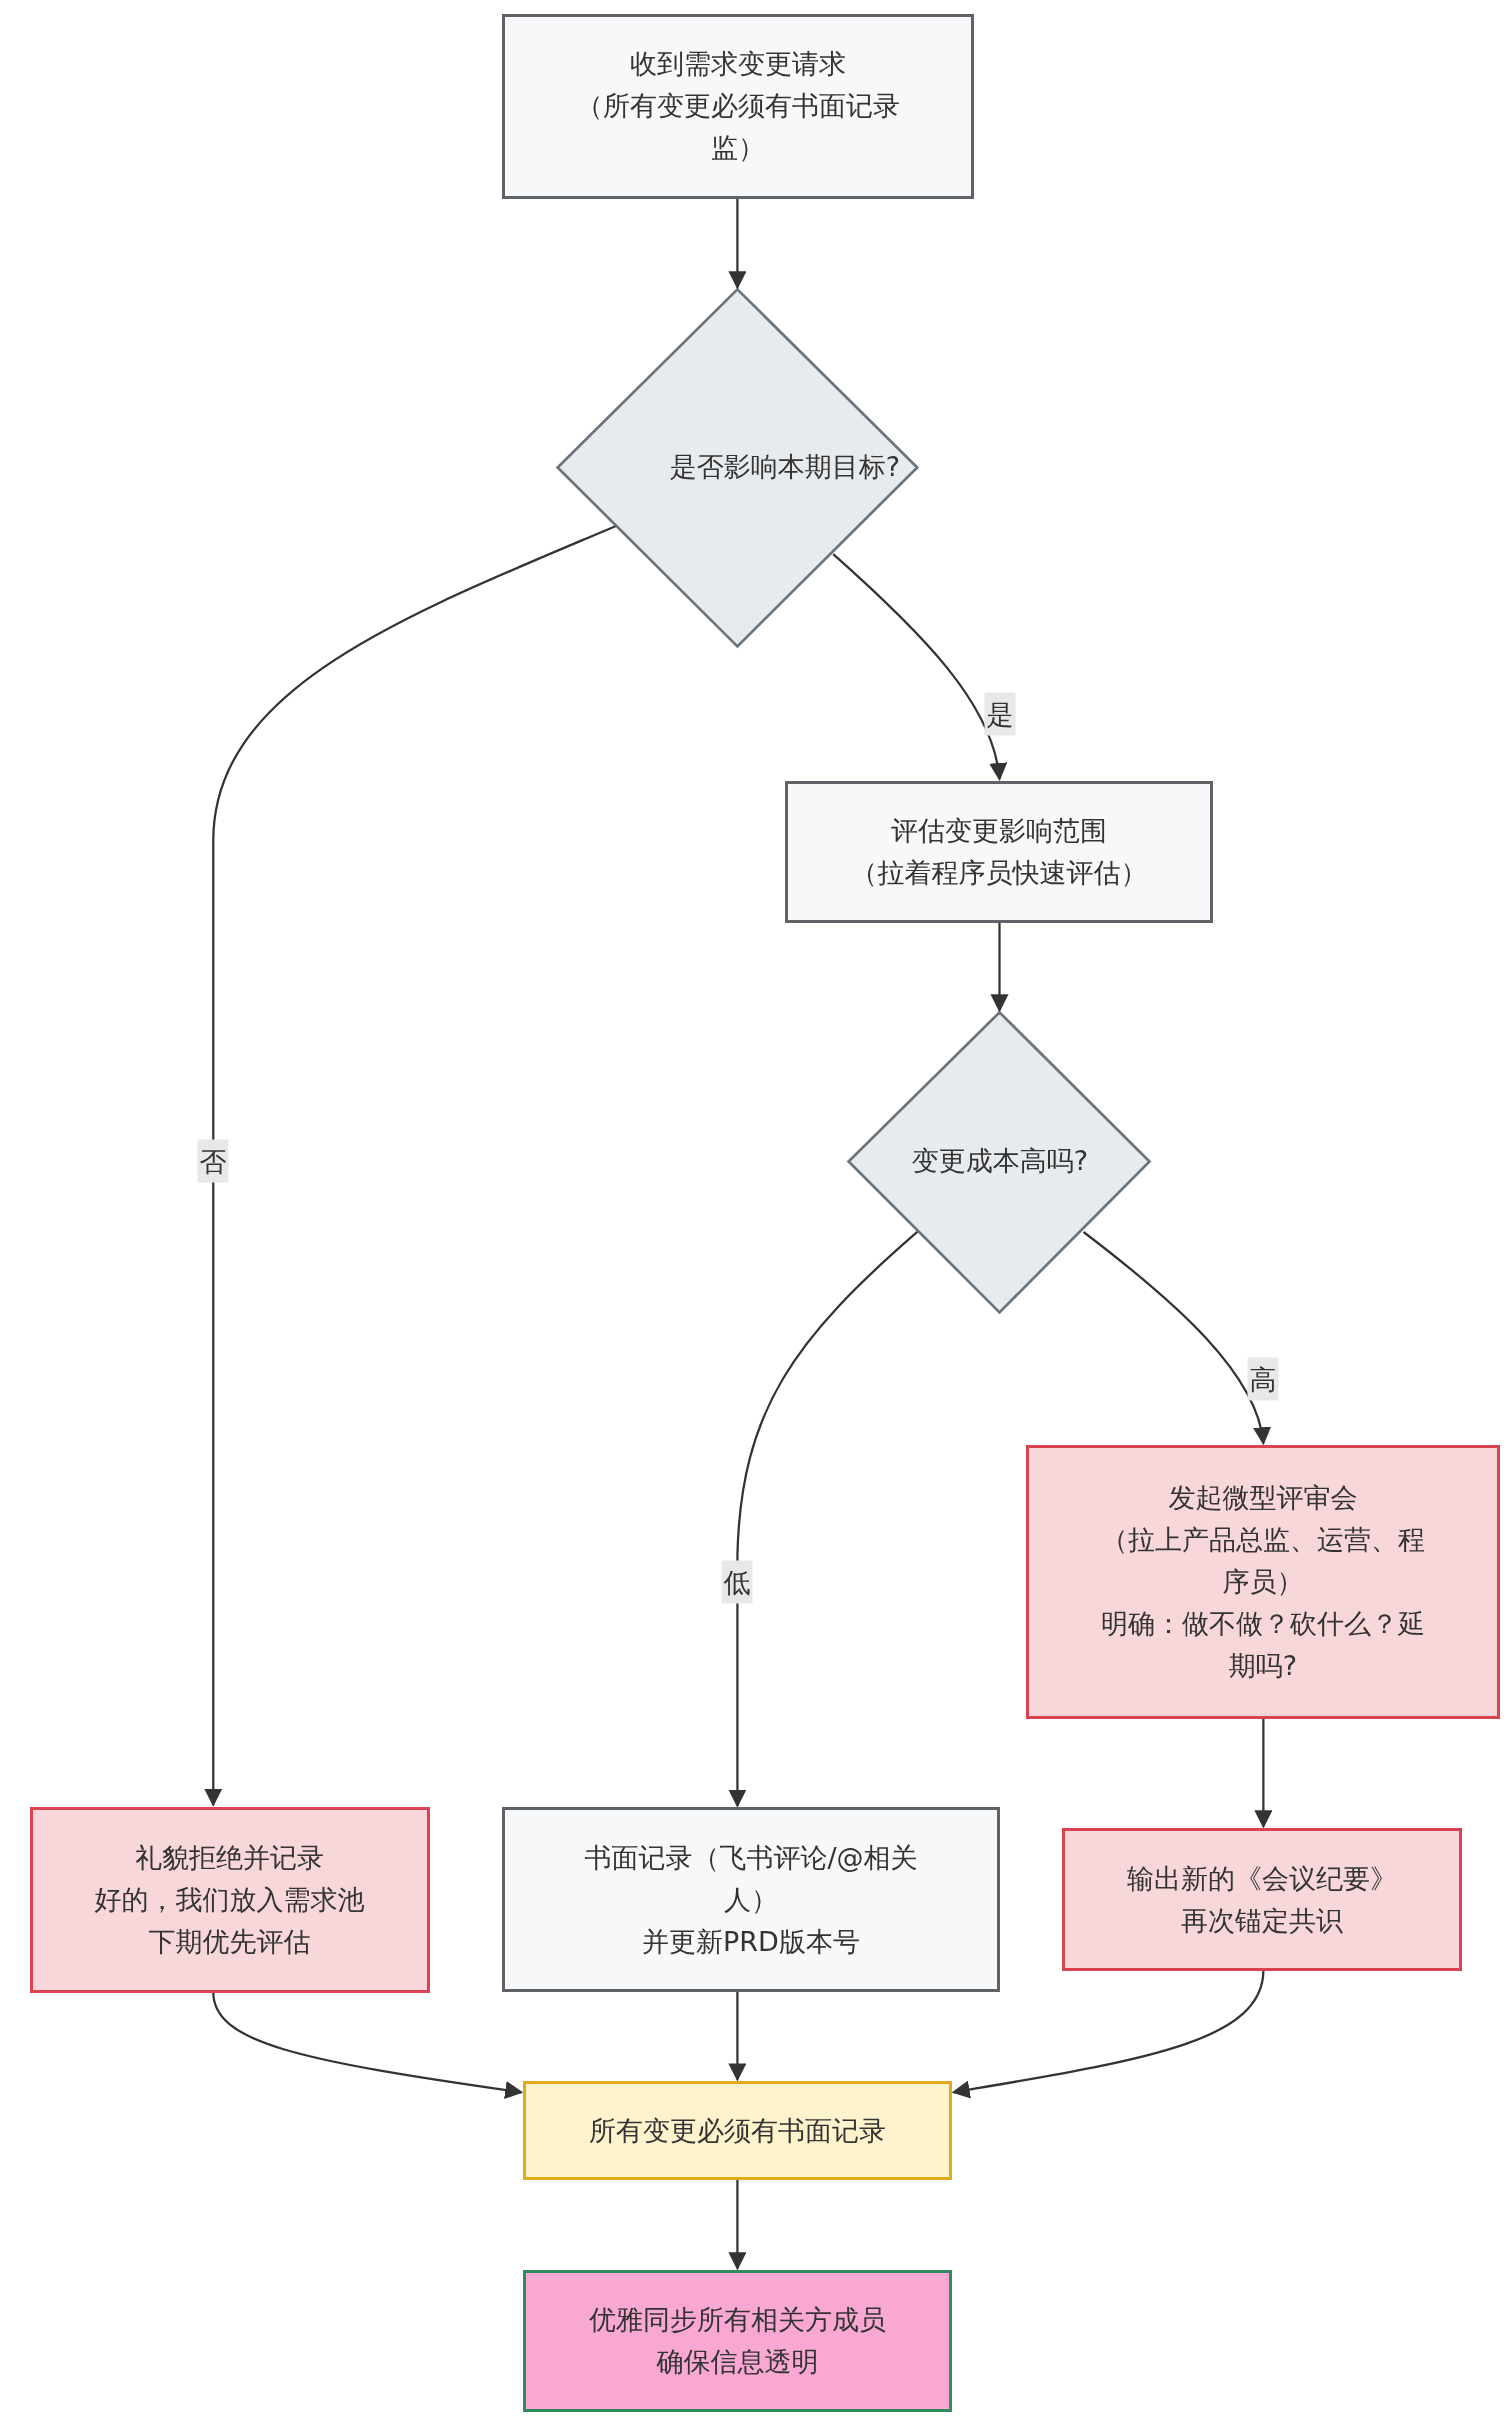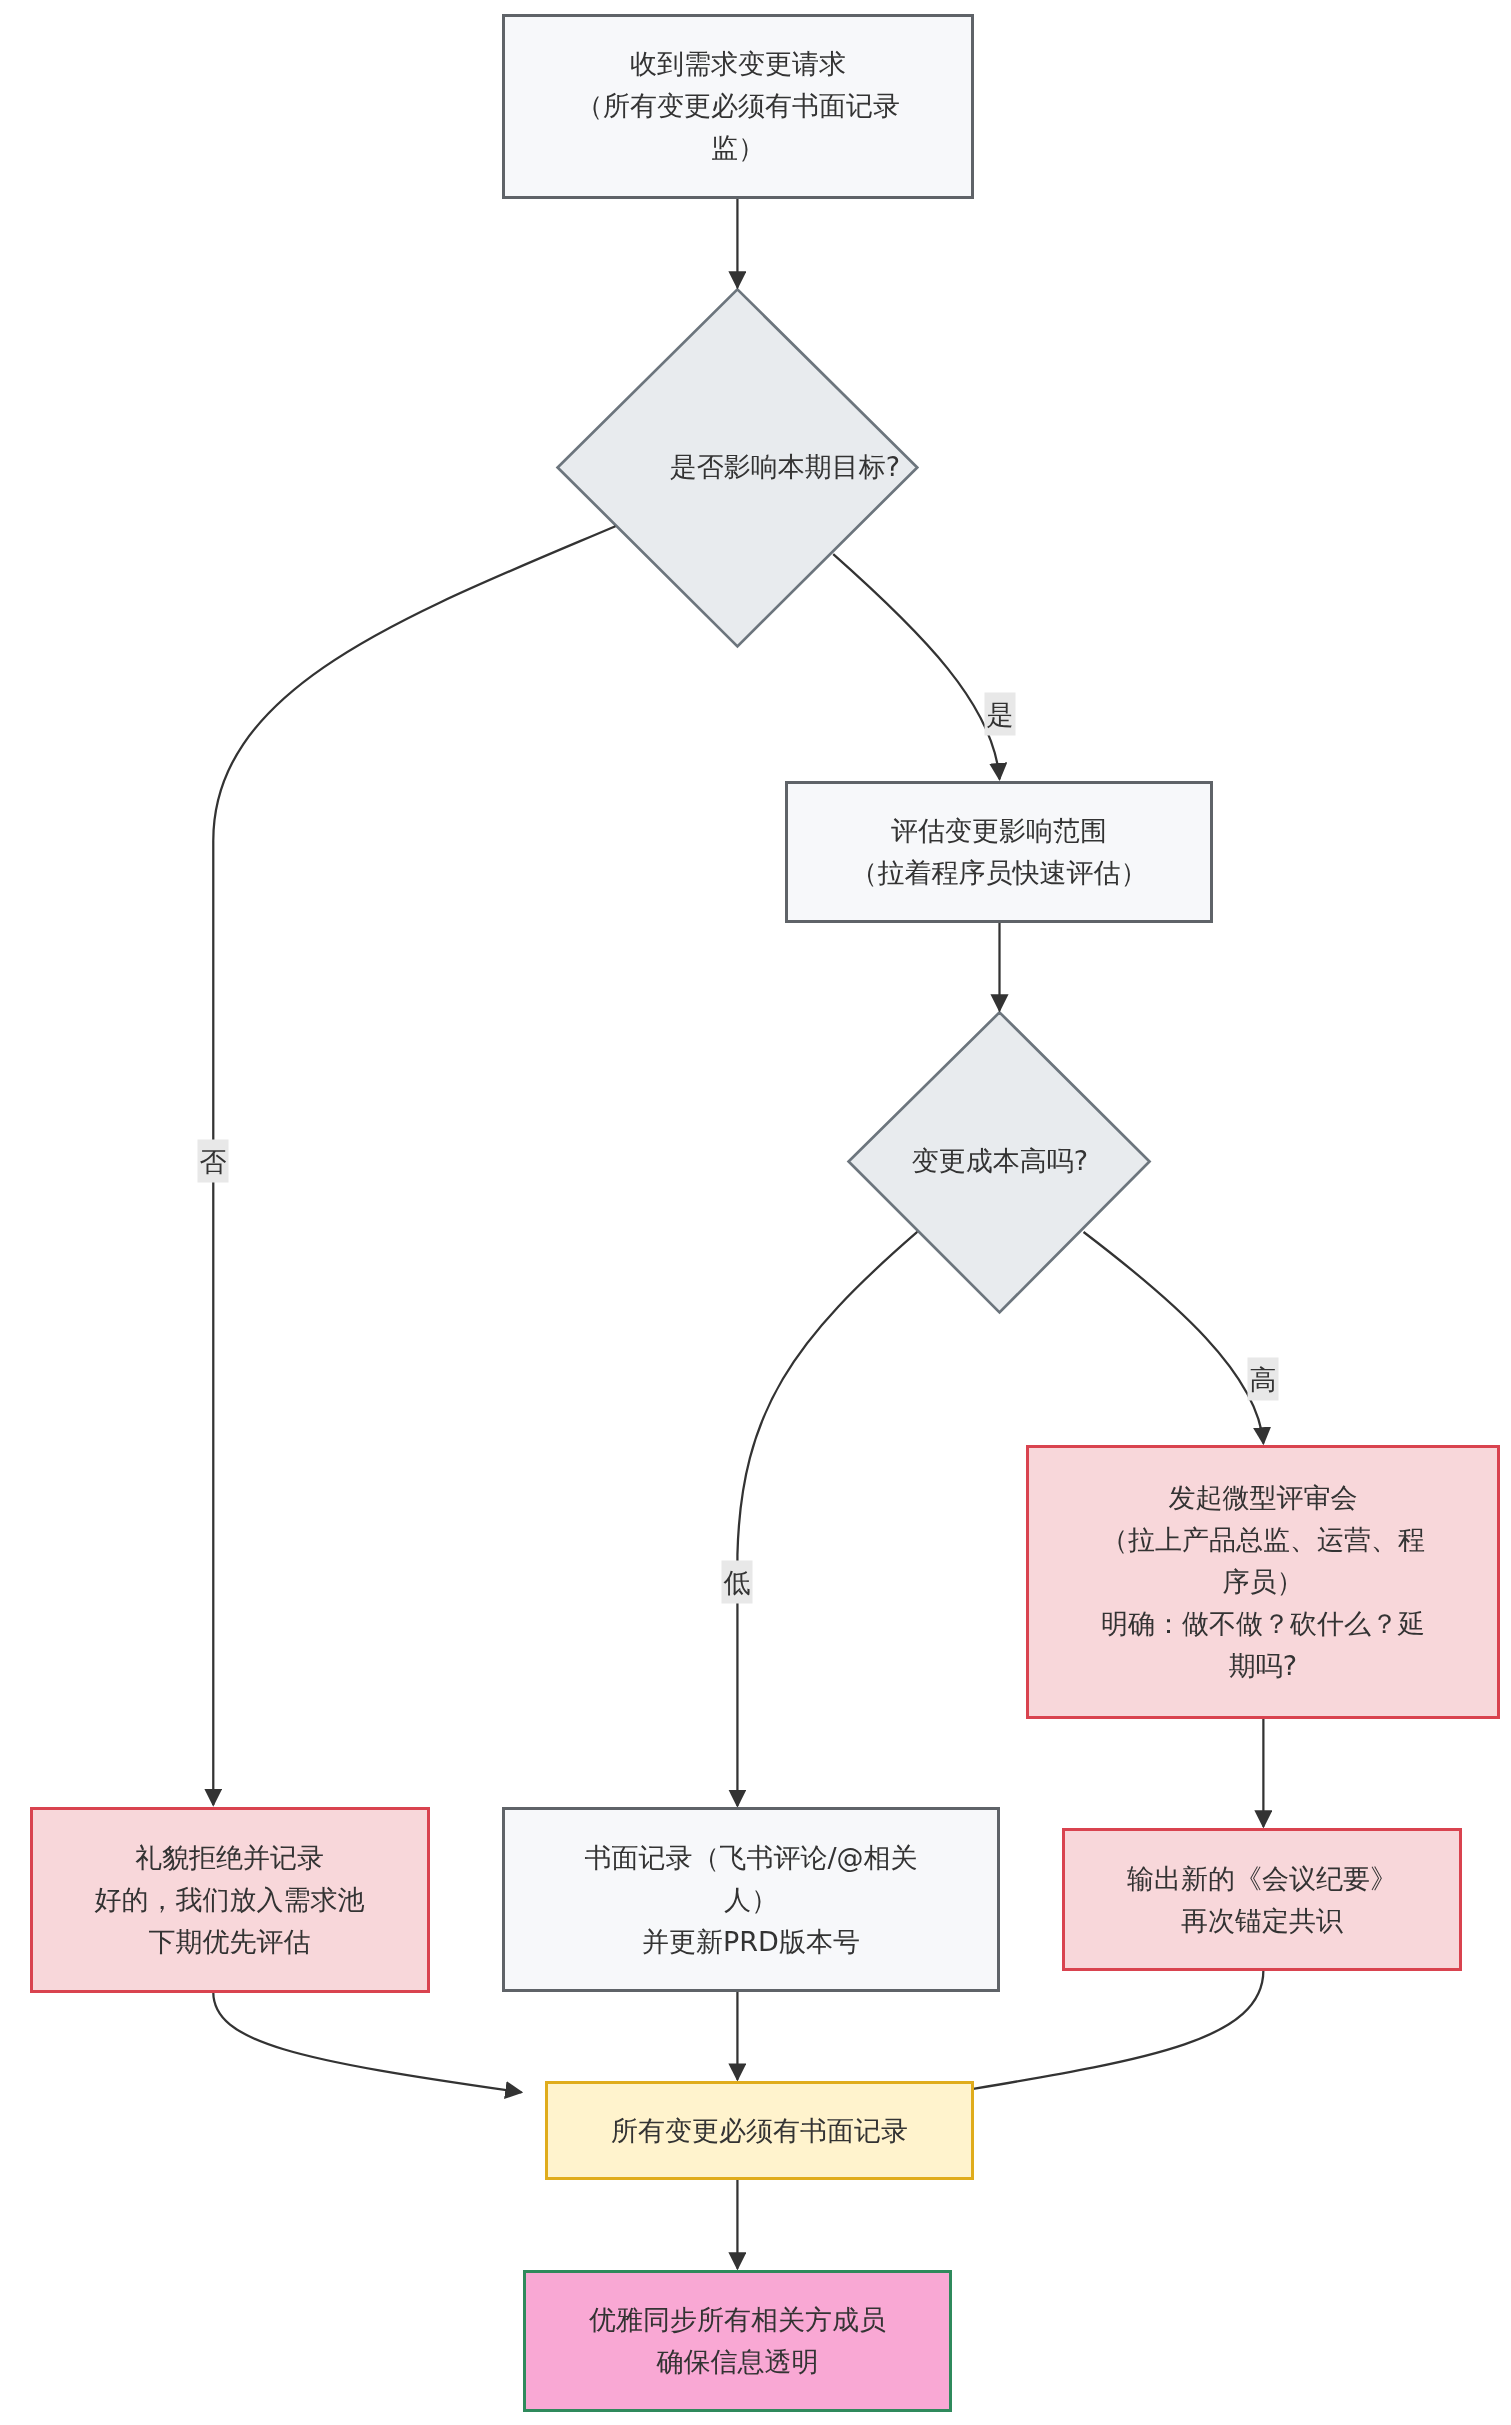--- a/index.html
+++ b/index.html
@@ -4,21 +4,21 @@
 <style>
   html, body { margin: 0; padding: 0; background: #ffffff; }
   body { width: 1511px; height: 2426px; position: relative; overflow: hidden;
          font-family: "DejaVu Sans", "Liberation Sans", sans-serif; color: #333333; }
   svg.edges { position: absolute; left: 0; top: 0; width: 1511px; height: 2426px; }
   .node { position: absolute; box-sizing: border-box; display: flex; align-items: center; justify-content: center;
           text-align: center; font-size: 27px; line-height: 42px; padding: 0 16.3px; }
   .node .txt { white-space: pre-line; }
   .gray   { background: #f7f8fa; border: 3.6px solid #5f6368; }
   .pink   { background: #f8d7da; border: 3.6px solid #d9434f; }
-  .yellow { background: #fff3cd; border: 3.6px solid #e0ac1c; margin-left: 22px; }
+  .yellow { background: #fff3cd; border: 3.6px solid #e0ac1c; }
   .green  { background: #f9a8d4; border: 3.6px solid #2f8a5c; }
   .diamond-text { position: absolute; font-size: 27px; text-align: center; transform: translate(-50%, -50%); white-space: nowrap; }
   .edge-label { position: absolute; background: #e8e8e8; font-size: 27px; line-height: 43px; width: 31px; text-align: center;
                 transform: translate(-50%, -50%); color: #333; }
 </style>
 </head>
 <body>
 
 <svg class="edges" viewBox="0 0 1672 2684" xmlns="http://www.w3.org/2000/svg">
   <defs>

